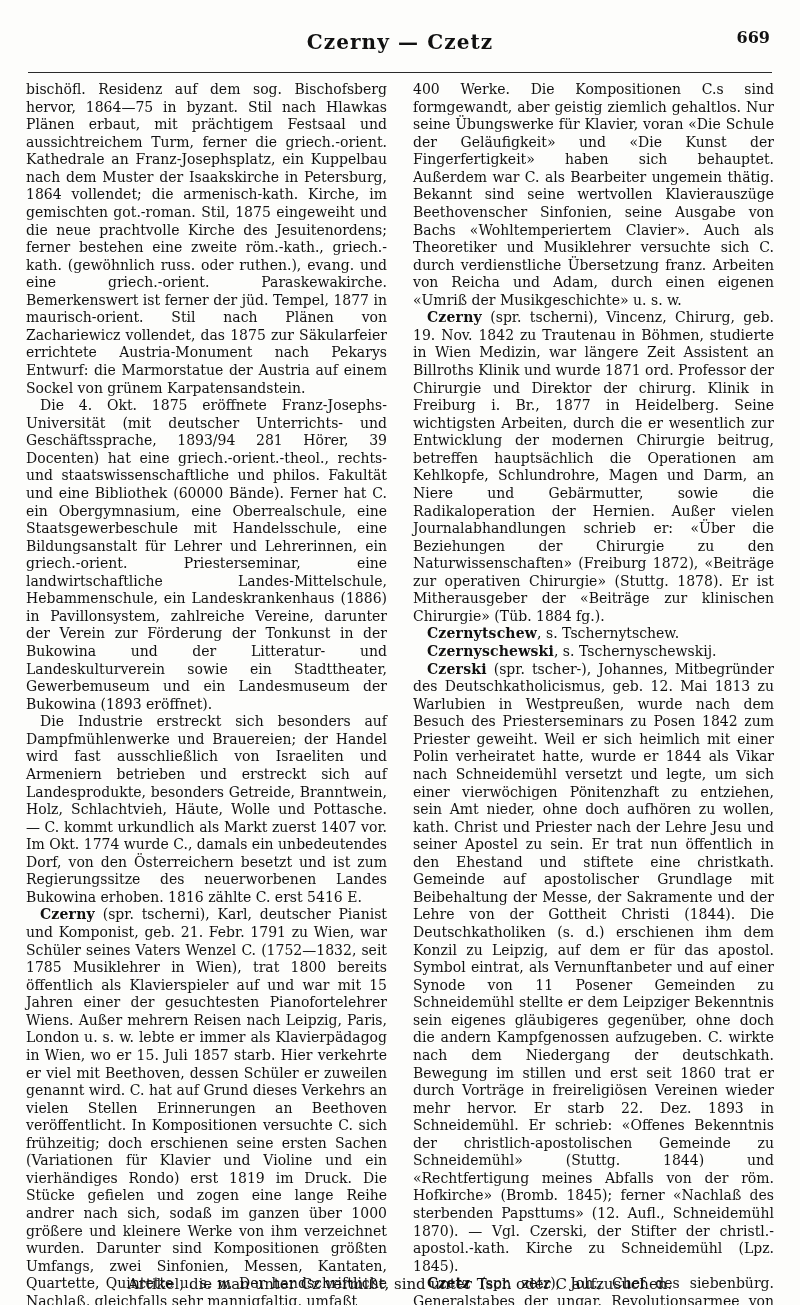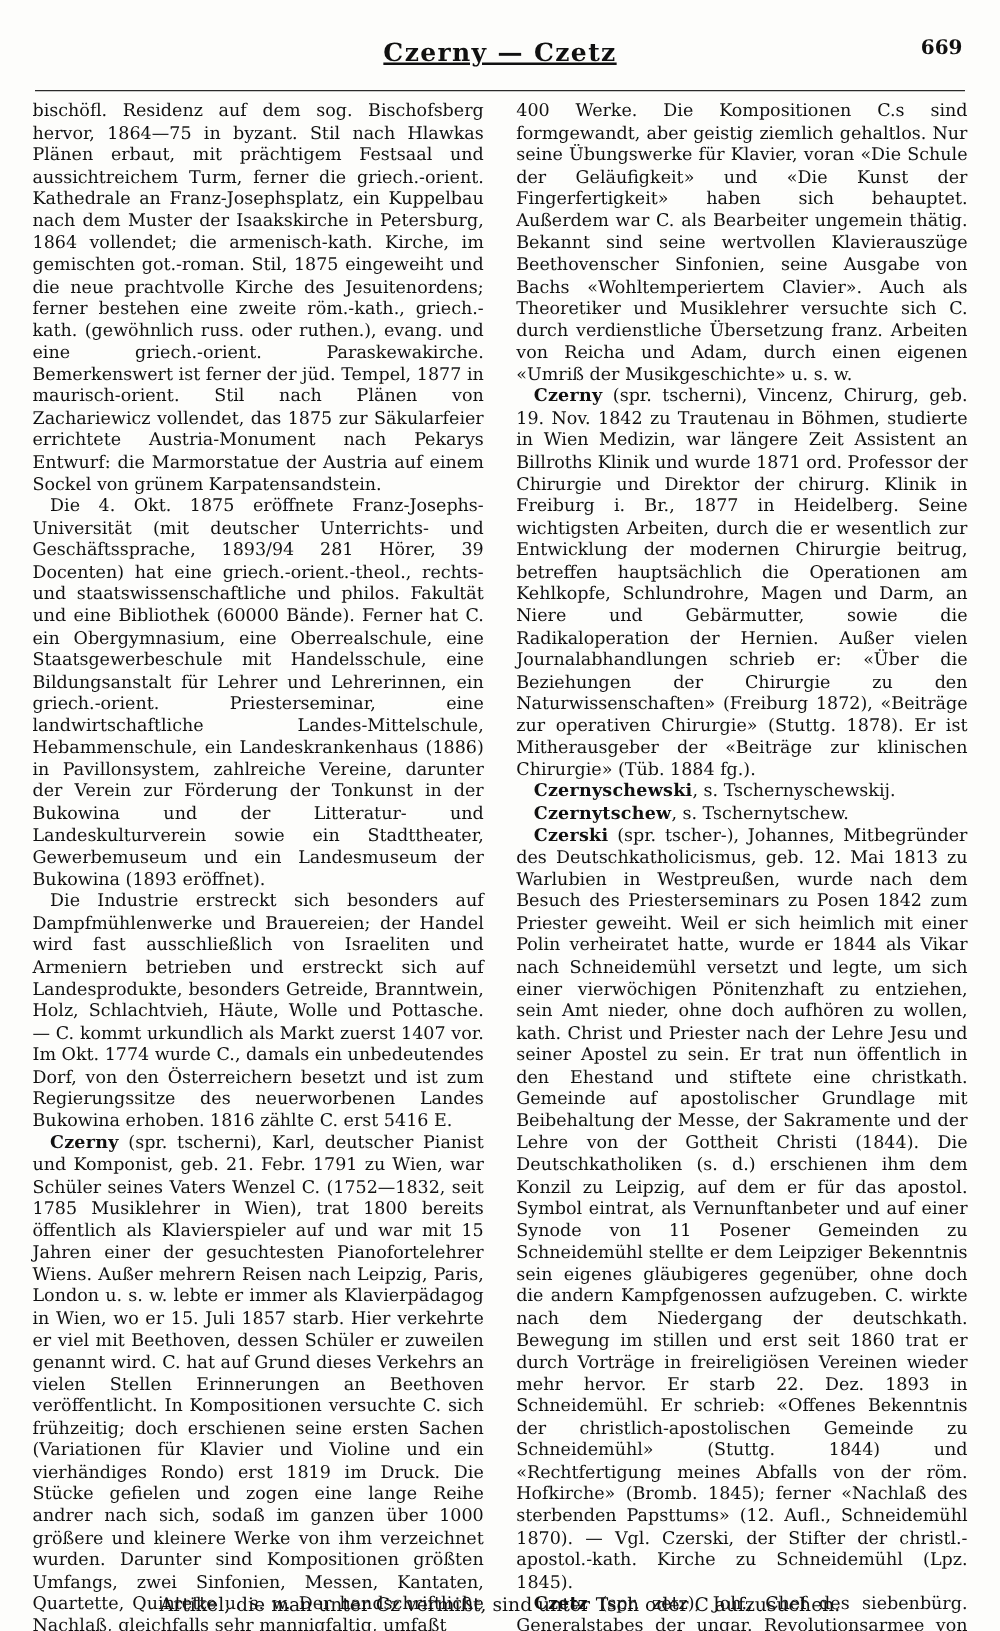--- a/index.html
+++ b/index.html
@@ -74,21 +74,20 @@
   }
   p.ind {
     text-indent: 14px;
   }
   .hw {
     font-weight: 700;
     letter-spacing: 0.2px;
   }
   .sp {
     letter-spacing: 1.1px;
-    text-decoration: underline;
   }
   .foot {
     position: absolute;
     left: 26px;
     right: 26px;
     bottom: 12px;
     text-align: center;
     font-size: 15px;
     line-height: 1.2;
   }
@@ -114,23 +113,23 @@
 
 
       <p class="ind"><span class="hw">Czerny</span><span> (spr. tscherni), Karl, deutscher Pianist und Komponist, geb. 21. Febr. 1791 zu Wien, war Schüler seines Vaters Wenzel C. (1752—1832, seit 1785 Musiklehrer in Wien), trat 1800 bereits öffentlich als Klavierspieler auf und war mit 15 Jahren einer der gesuchtesten Pianofortelehrer Wiens. Außer mehrern Reisen nach Leipzig, Paris, London u. s. w. lebte er immer als Klavierpädagog in Wien, wo er 15. Juli 1857 starb. Hier verkehrte er viel mit Beethoven, dessen Schüler er zuweilen genannt wird. C. hat auf Grund dieses Verkehrs an vielen Stellen Erinnerungen an Beethoven veröffentlicht. In Kompositionen versuchte C. sich frühzeitig; doch erschienen seine ersten Sachen (Variationen für Klavier und Violine und ein vierhändiges Rondo) erst 1819 im Druck. Die Stücke gefielen und zogen eine lange Reihe andrer nach sich, sodaß im ganzen über 1000 größere und kleinere Werke von ihm verzeichnet wurden. Darunter sind Kompositionen größten Umfangs, zwei Sinfonien, Messen, Kantaten, Quartette, Quintette u. s. w. Der handschriftliche Nachlaß, gleichfalls sehr mannigfaltig, umfaßt</span></p>
     </div>
 
     <div class="col right">
       <p>400 Werke. Die Kompositionen C.s sind formgewandt, aber geistig ziemlich gehaltlos. Nur seine Übungswerke für Klavier, voran «Die Schule der Geläufigkeit» und «Die Kunst der Fingerfertigkeit» haben sich behauptet. Außerdem war C. als Bearbeiter ungemein thätig. Bekannt sind seine wertvollen Klavierauszüge Beethovenscher Sinfonien, seine Ausgabe von Bachs «Wohltemperiertem Clavier». Auch als Theoretiker und Musiklehrer versuchte sich C. durch verdienstliche Übersetzung franz. Arbeiten von Reicha und Adam, durch einen eigenen «Umriß der Musikgeschichte» u. s. w.</p>
 
       <p class="ind"><span class="hw">Czerny</span><span> (spr. tscherni), Vincenz, Chirurg, geb. 19. Nov. 1842 zu Trautenau in Böhmen, studierte in Wien Medizin, war längere Zeit Assistent an Billroths Klinik und wurde 1871 ord. Professor der Chirurgie und Direktor der chirurg. Klinik in Freiburg i. Br., 1877 in Heidelberg. Seine wichtigsten Arbeiten, durch die er wesentlich zur Entwicklung der modernen Chirurgie beitrug, betreffen hauptsächlich die Operationen am Kehlkopfe, Schlundrohre, Magen und Darm, an Niere und Gebärmutter, sowie die Radikaloperation der Hernien. Außer vielen Journalabhandlungen schrieb er: «Über die Beziehungen der Chirurgie zu den Naturwissenschaften» (Freiburg 1872), «Beiträge zur operativen Chirurgie» (Stuttg. 1878). Er ist Mitherausgeber der «Beiträge zur klinischen Chirurgie» (Tüb. 1884 fg.).</span></p>
 
+      <p class="ind"><span class="hw">Czernytschew</span><span>, s. Tschernytschew.</span></p>
+
       <p class="ind"><span class="hw">Czernyschewski</span><span>, s. Tschernyschewskij.</span></p>
-
-      <p class="ind"><span class="hw">Czernytschew</span><span>, s. Tschernytschew.</span></p>
 
       <p class="ind"><span class="hw">Czerski</span><span> (spr. tscher-), Johannes, Mitbegründer des Deutschkatholicismus, geb. 12. Mai 1813 zu Warlubien in Westpreußen, wurde nach dem Besuch des Priesterseminars zu Posen 1842 zum Priester geweiht. Weil er sich heimlich mit einer Polin verheiratet hatte, wurde er 1844 als Vikar nach Schneidemühl versetzt und legte, um sich einer vierwöchigen Pönitenzhaft zu entziehen, sein Amt nieder, ohne doch aufhören zu wollen, kath. Christ und Priester nach der Lehre Jesu und seiner Apostel zu sein. Er trat nun öffentlich in den Ehestand und stiftete eine christkath. Gemeinde auf apostolischer Grundlage mit Beibehaltung der Messe, der Sakramente und der Lehre von der Gottheit Christi (1844). Die Deutschkatholiken (s. d.) erschienen ihm dem Konzil zu Leipzig, auf dem er für das apostol. Symbol eintrat, als Vernunftanbeter und auf einer Synode von 11 Posener Gemeinden zu Schneidemühl stellte er dem Leipziger Bekenntnis sein eigenes gläubigeres gegenüber, ohne doch die andern Kampfgenossen aufzugeben. C. wirkte nach dem Niedergang der deutschkath. Bewegung im stillen und erst seit 1860 trat er durch Vorträge in freireligiösen Vereinen wieder mehr hervor. Er starb 22. Dez. 1893 in Schneidemühl. Er schrieb: «Offenes Bekenntnis der christlich-apostolischen Gemeinde zu Schneidemühl» (Stuttg. 1844) und «Rechtfertigung meines Abfalls von der röm. Hofkirche» (Bromb. 1845); ferner «Nachlaß des sterbenden Papsttums» (12. Aufl., Schneidemühl 1870). — Vgl. Czerski, der Stifter der christl.-apostol.-kath. Kirche zu Schneidemühl (Lpz. 1845).</span></p>
 
       <p class="ind"><span class="hw">Czetz</span><span> (spr. zetz), Joh., Chef des siebenbürg. Generalstabes der ungar. Revolutionsarmee von 1848 und 1849, geb. 1822 zu Gidósfalva im Széklerlande, absolvierte die Wiener-Neustädter Militärakademie und trat 1842 in die österr. Armee. 1846 wurde er zum Generalstab versetzt und nach Errichtung des ungar. Ministeriums in das neugebildete Landesverteidigungsministerium berufen. In dieser Stellung</span></p>
     </div>
 
   </div>
 
   <div class="foot">Artikel, die man unter Cz vermißt, sind unter Tsch oder C aufzusuchen.</div>
 

